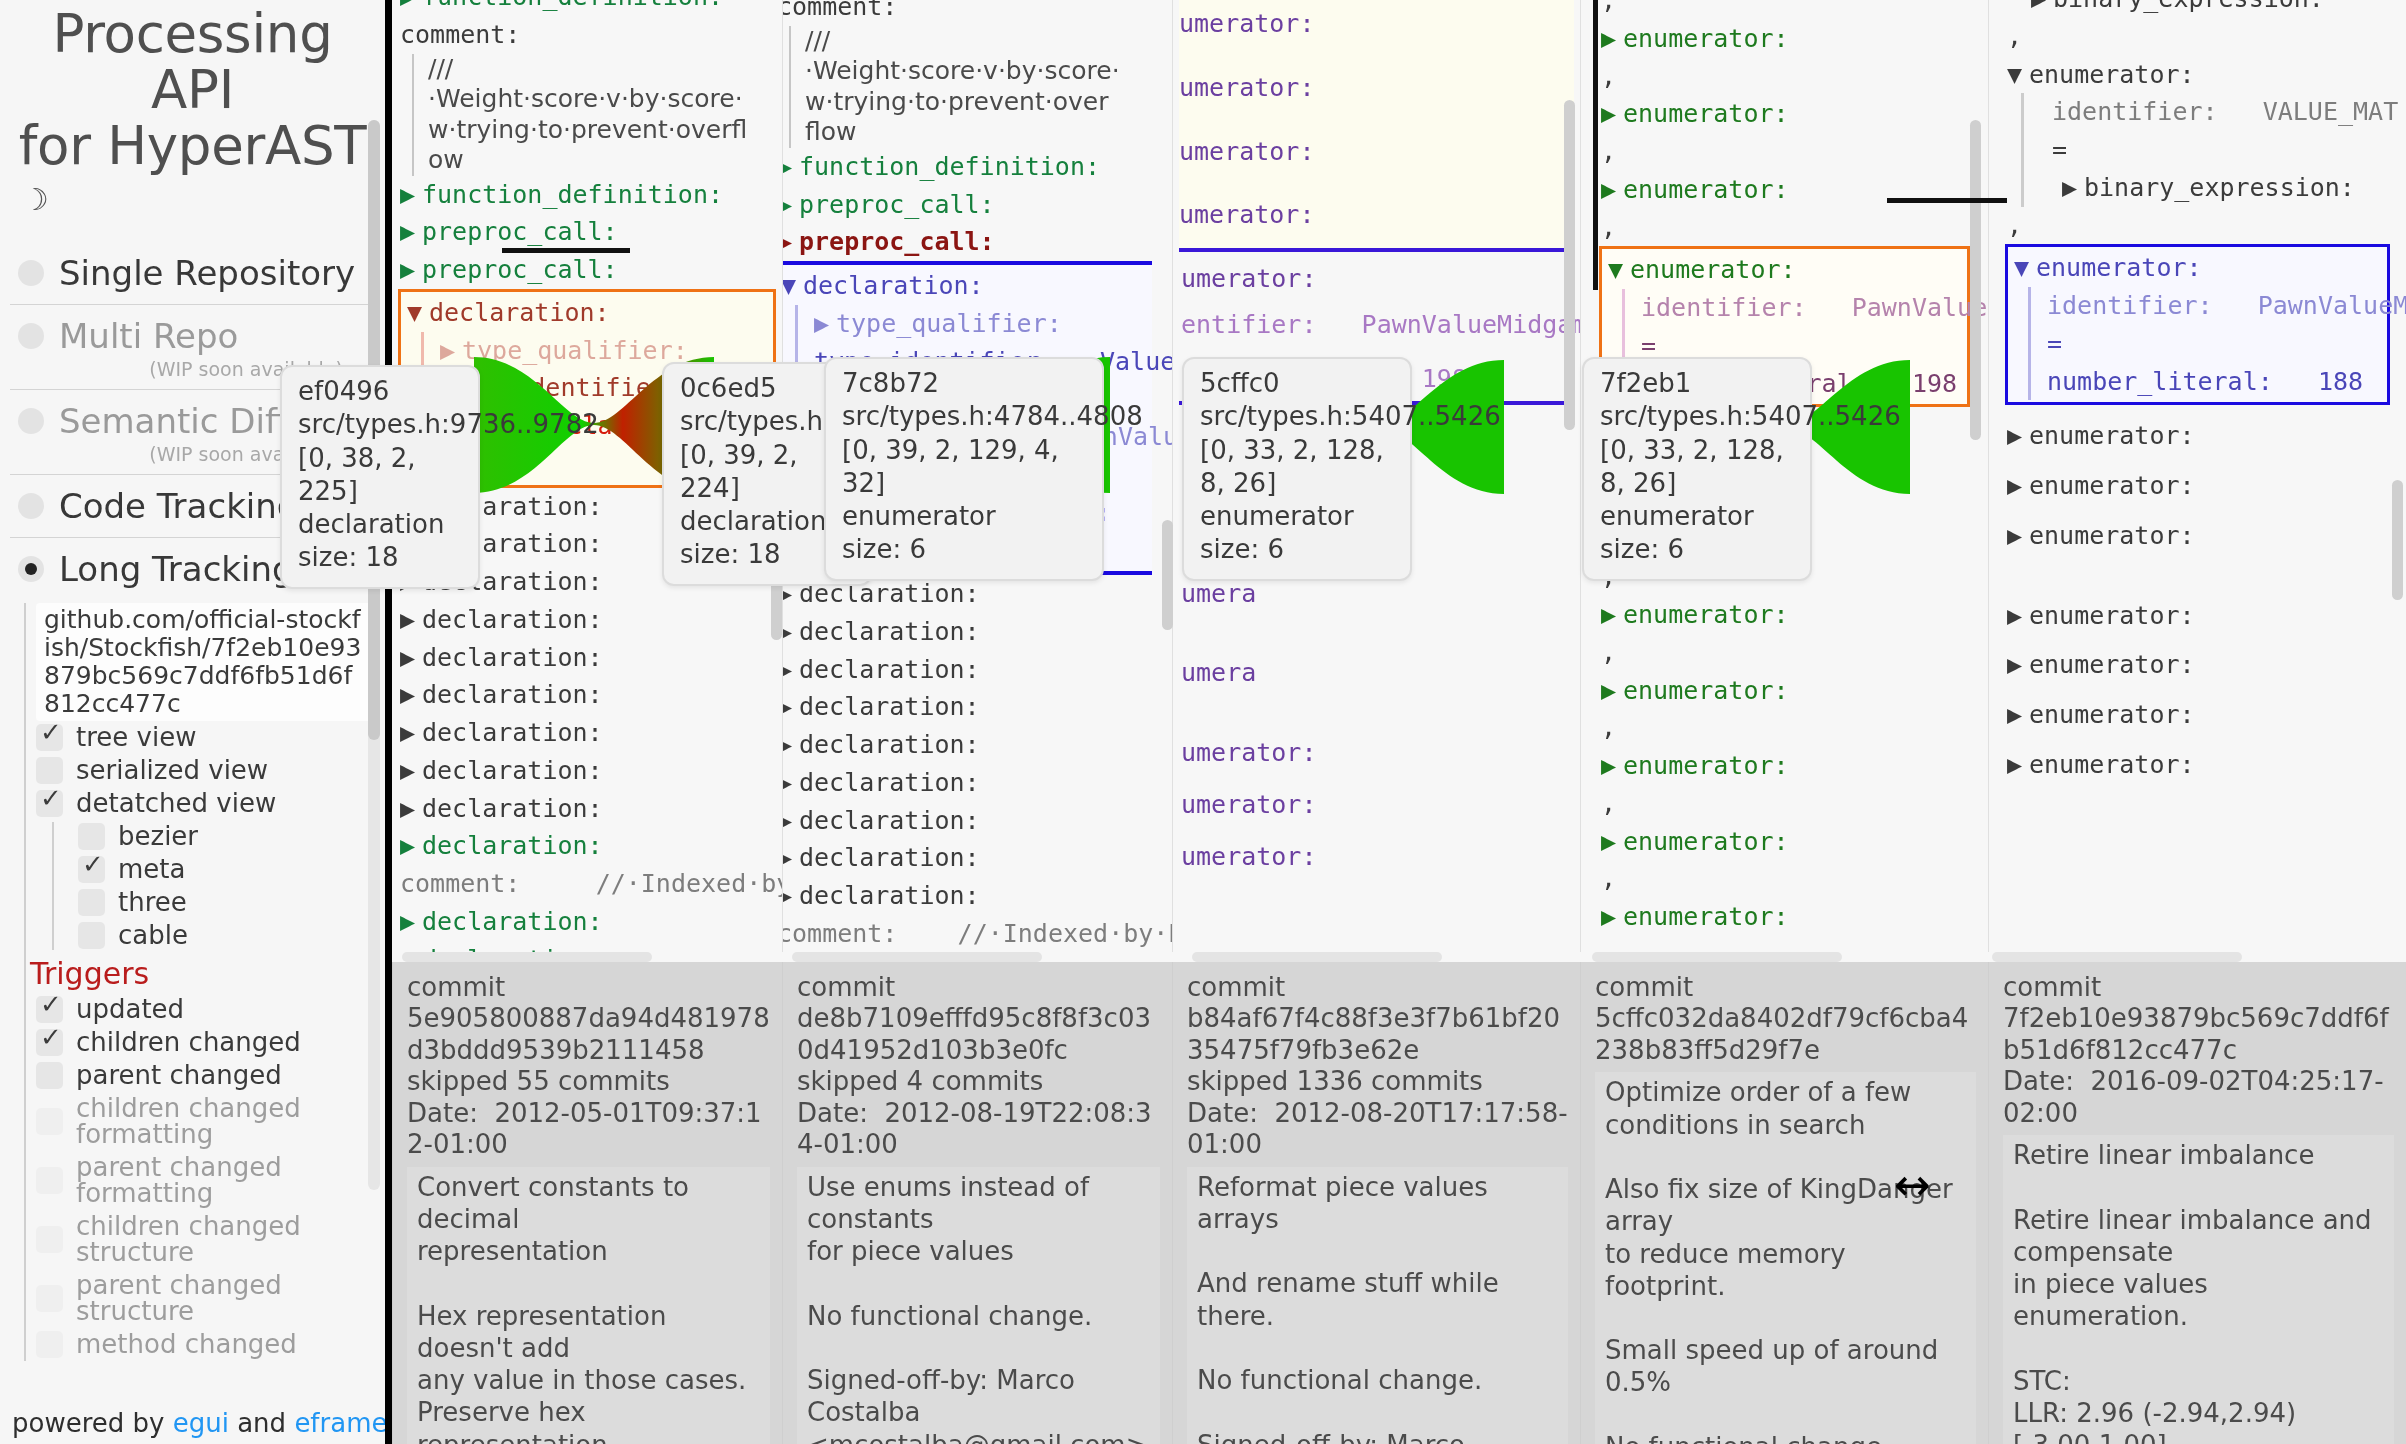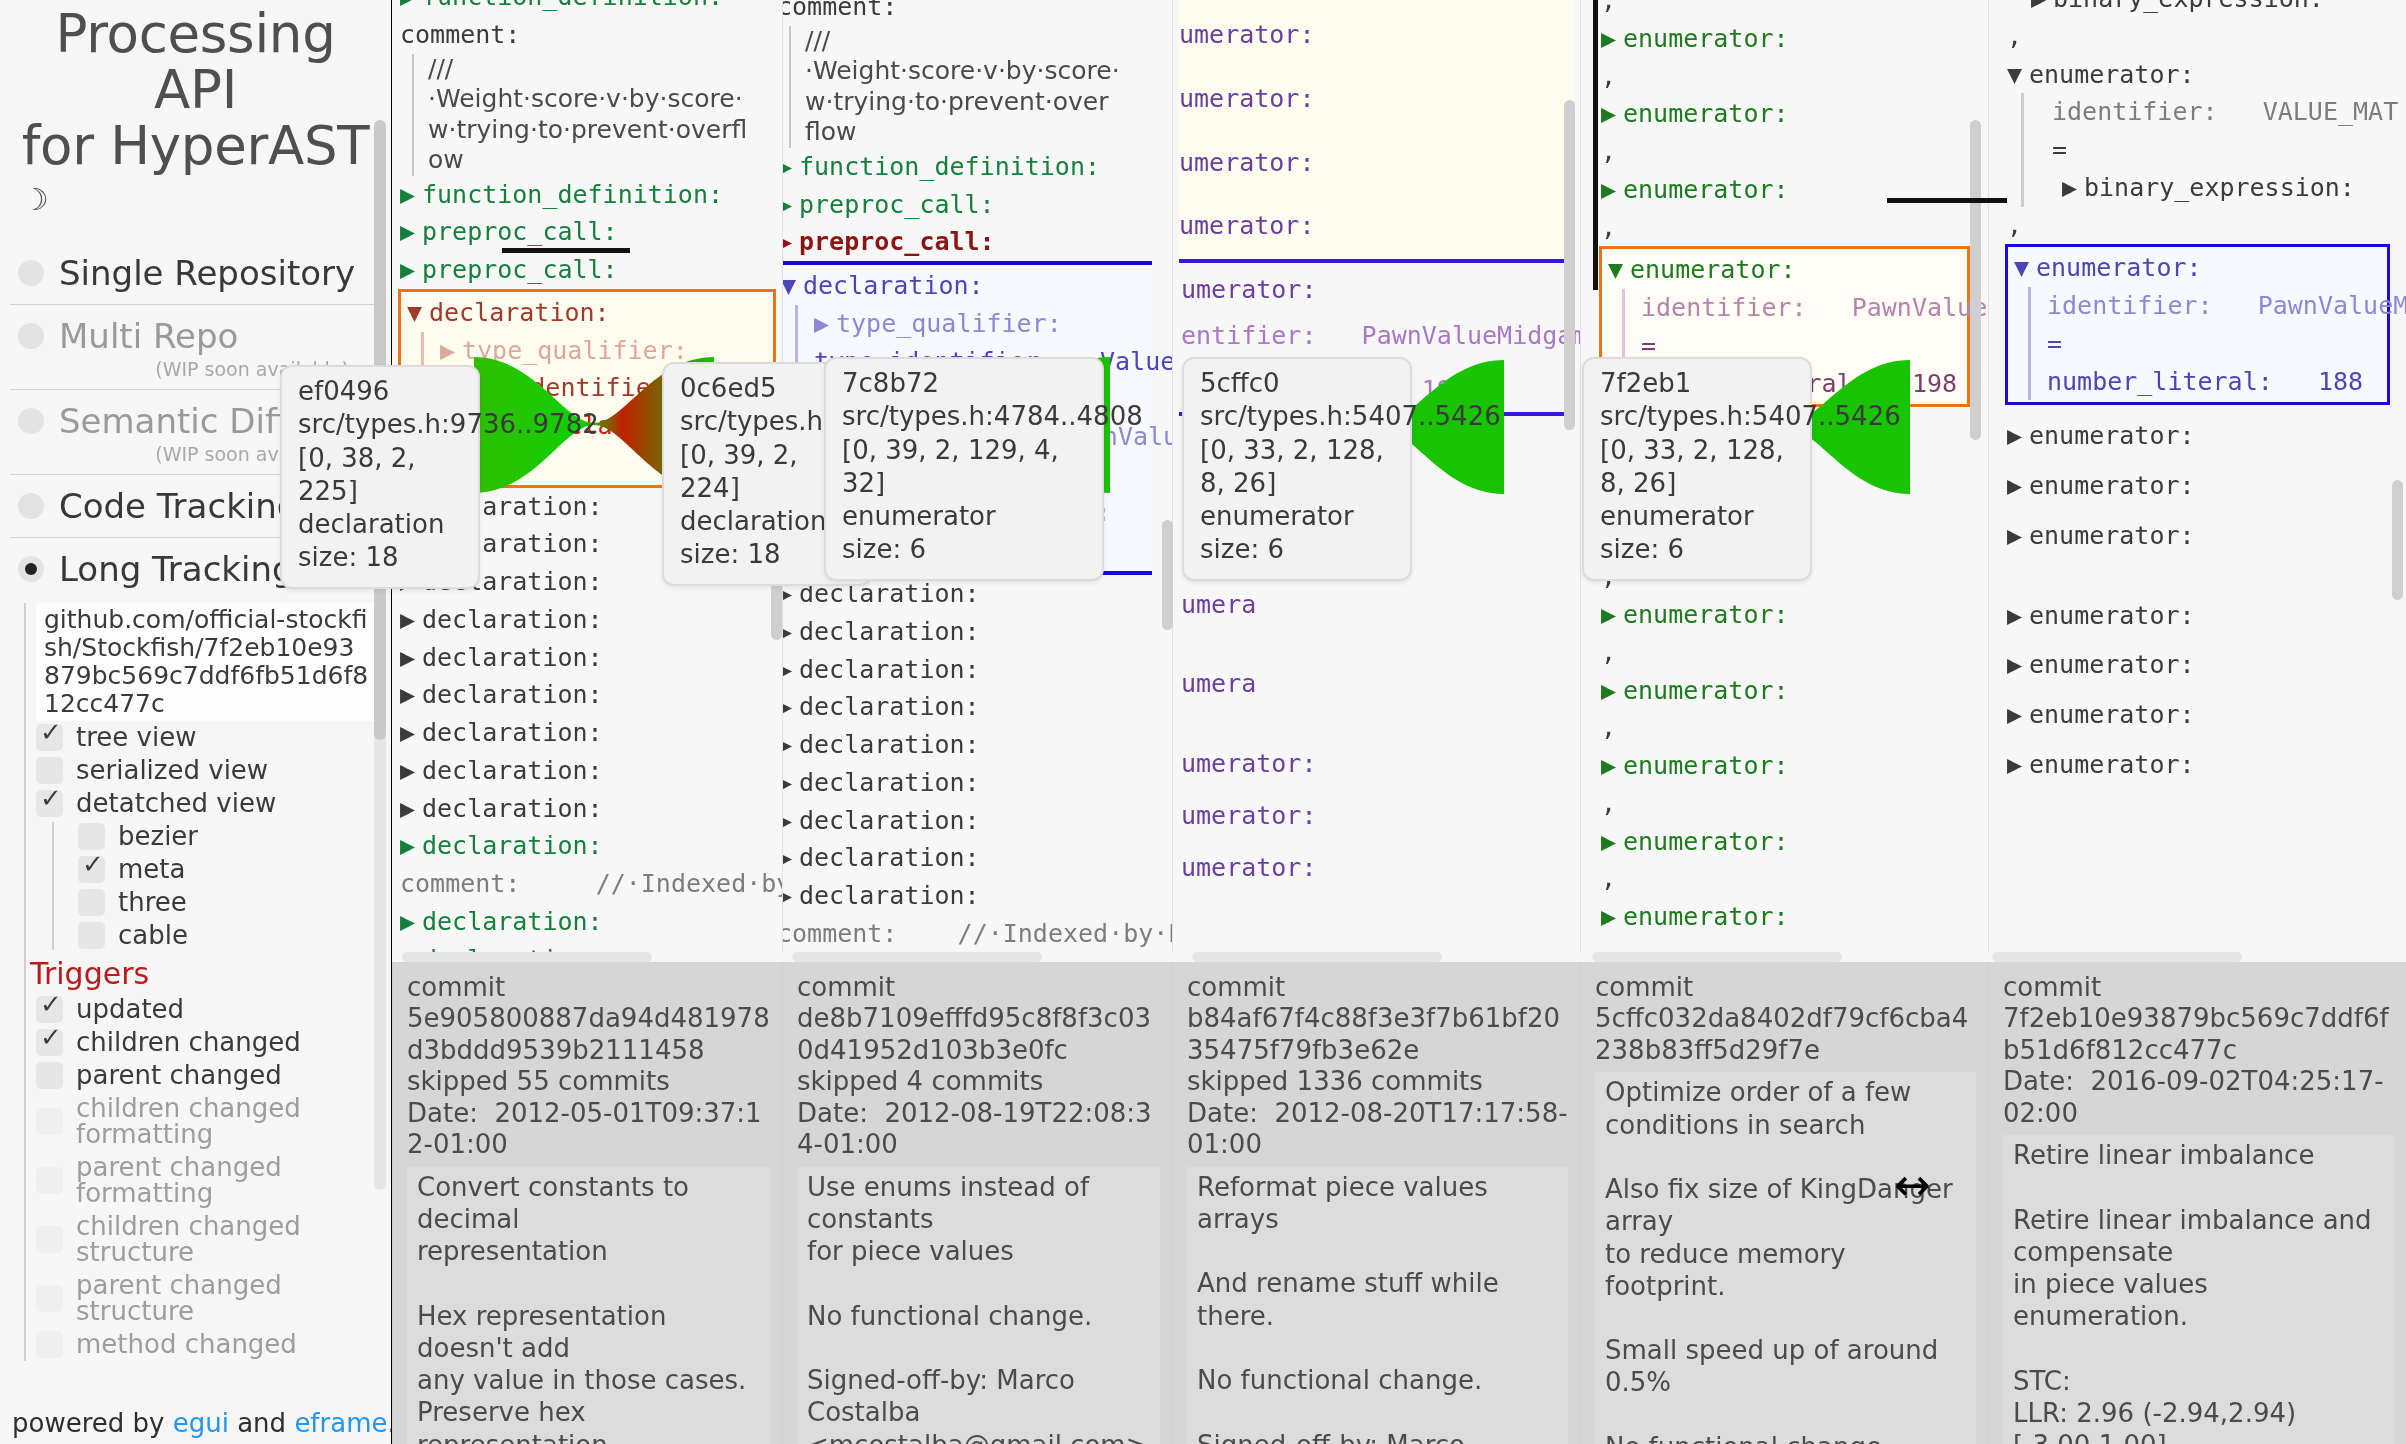--- a/index.html
+++ b/index.html
@@ -8,21 +8,21 @@
     width: 2406px; height: 1444px;
     overflow: hidden;
     background: #f7f7f7;
     font-family: "DejaVu Sans", "Liberation Sans", sans-serif;
   }
   #root { position: relative; width: 2406px; height: 1444px; }
 
   
   #sidebar {
     position: absolute; left: 0; top: 0; width: 392px; height: 1444px;
-    background: #f6f6f6; border-right: 1px solid #000000;
+    background: #f6f6f6; border-right: 7px solid #000000;
     overflow: hidden;
   }
   .app-title {
     text-align: center; color: #4f4f4f; font-size: 53px; line-height: 1.06;
     font-weight: 400; padding: 6px 10px 0 10px; letter-spacing: -0.3px;
   }
   .moon-row { padding: 10px 0 4px 22px; }
   .moon-icon { font-size: 30px; color: #555; line-height: 1; display: inline-block; }
   .mode-list { margin-top: 26px; }
   .mode-row {
@@ -381,21 +381,21 @@
           <div class="node"><span class="arrow">▶</span><span>declaration:</span></div>
           <div class="node"><span class="arrow">▶</span><span>declaration:</span></div>
           <div class="node"><span class="arrow">▶</span><span>declaration:</span></div>
           <div class="node"><span class="arrow">▶</span><span>declaration:</span></div>
           <div class="node mid"><span>comment:    //·Indexed·by·Piece·or·</span></div>
 
         </div>
       </div>
 
       <div class="col" style="left:780px; width:408px;">
-        <div class="col-inner" style="padding:12px 6px;">
+        <div class="col-inner" style="padding:1px 6px;">
           <div class="hl-cream" style="margin-top:-18px; padding-top:10px;">
             <div class="node purple" style="padding:14px 0 16px 0;"><span>umerator:</span></div>
             <div class="node purple" style="padding:14px 0 16px 0;"><span>umerator:</span></div>
             <div class="node purple" style="padding:14px 0 16px 0;"><span>umerator:</span></div>
             <div class="node purple" style="padding:14px 0 16px 0;"><span>umerator:</span></div>
           </div>
           <div class="node purple" style="padding-top:10px;"><span>umerator:</span></div>
           <div class="node purple-dim" style="padding-top:10px;"><span>entifier:   PawnValueMidgame</span></div>
           <div class="node purple-dim" style="padding-top:18px; border-bottom:4px solid #3a18d8; padding-bottom:6px;"><span>mber_literal:   198</span></div>
           <div class="node purple" style="padding-top:16px;"><span>umerator:</span></div>

